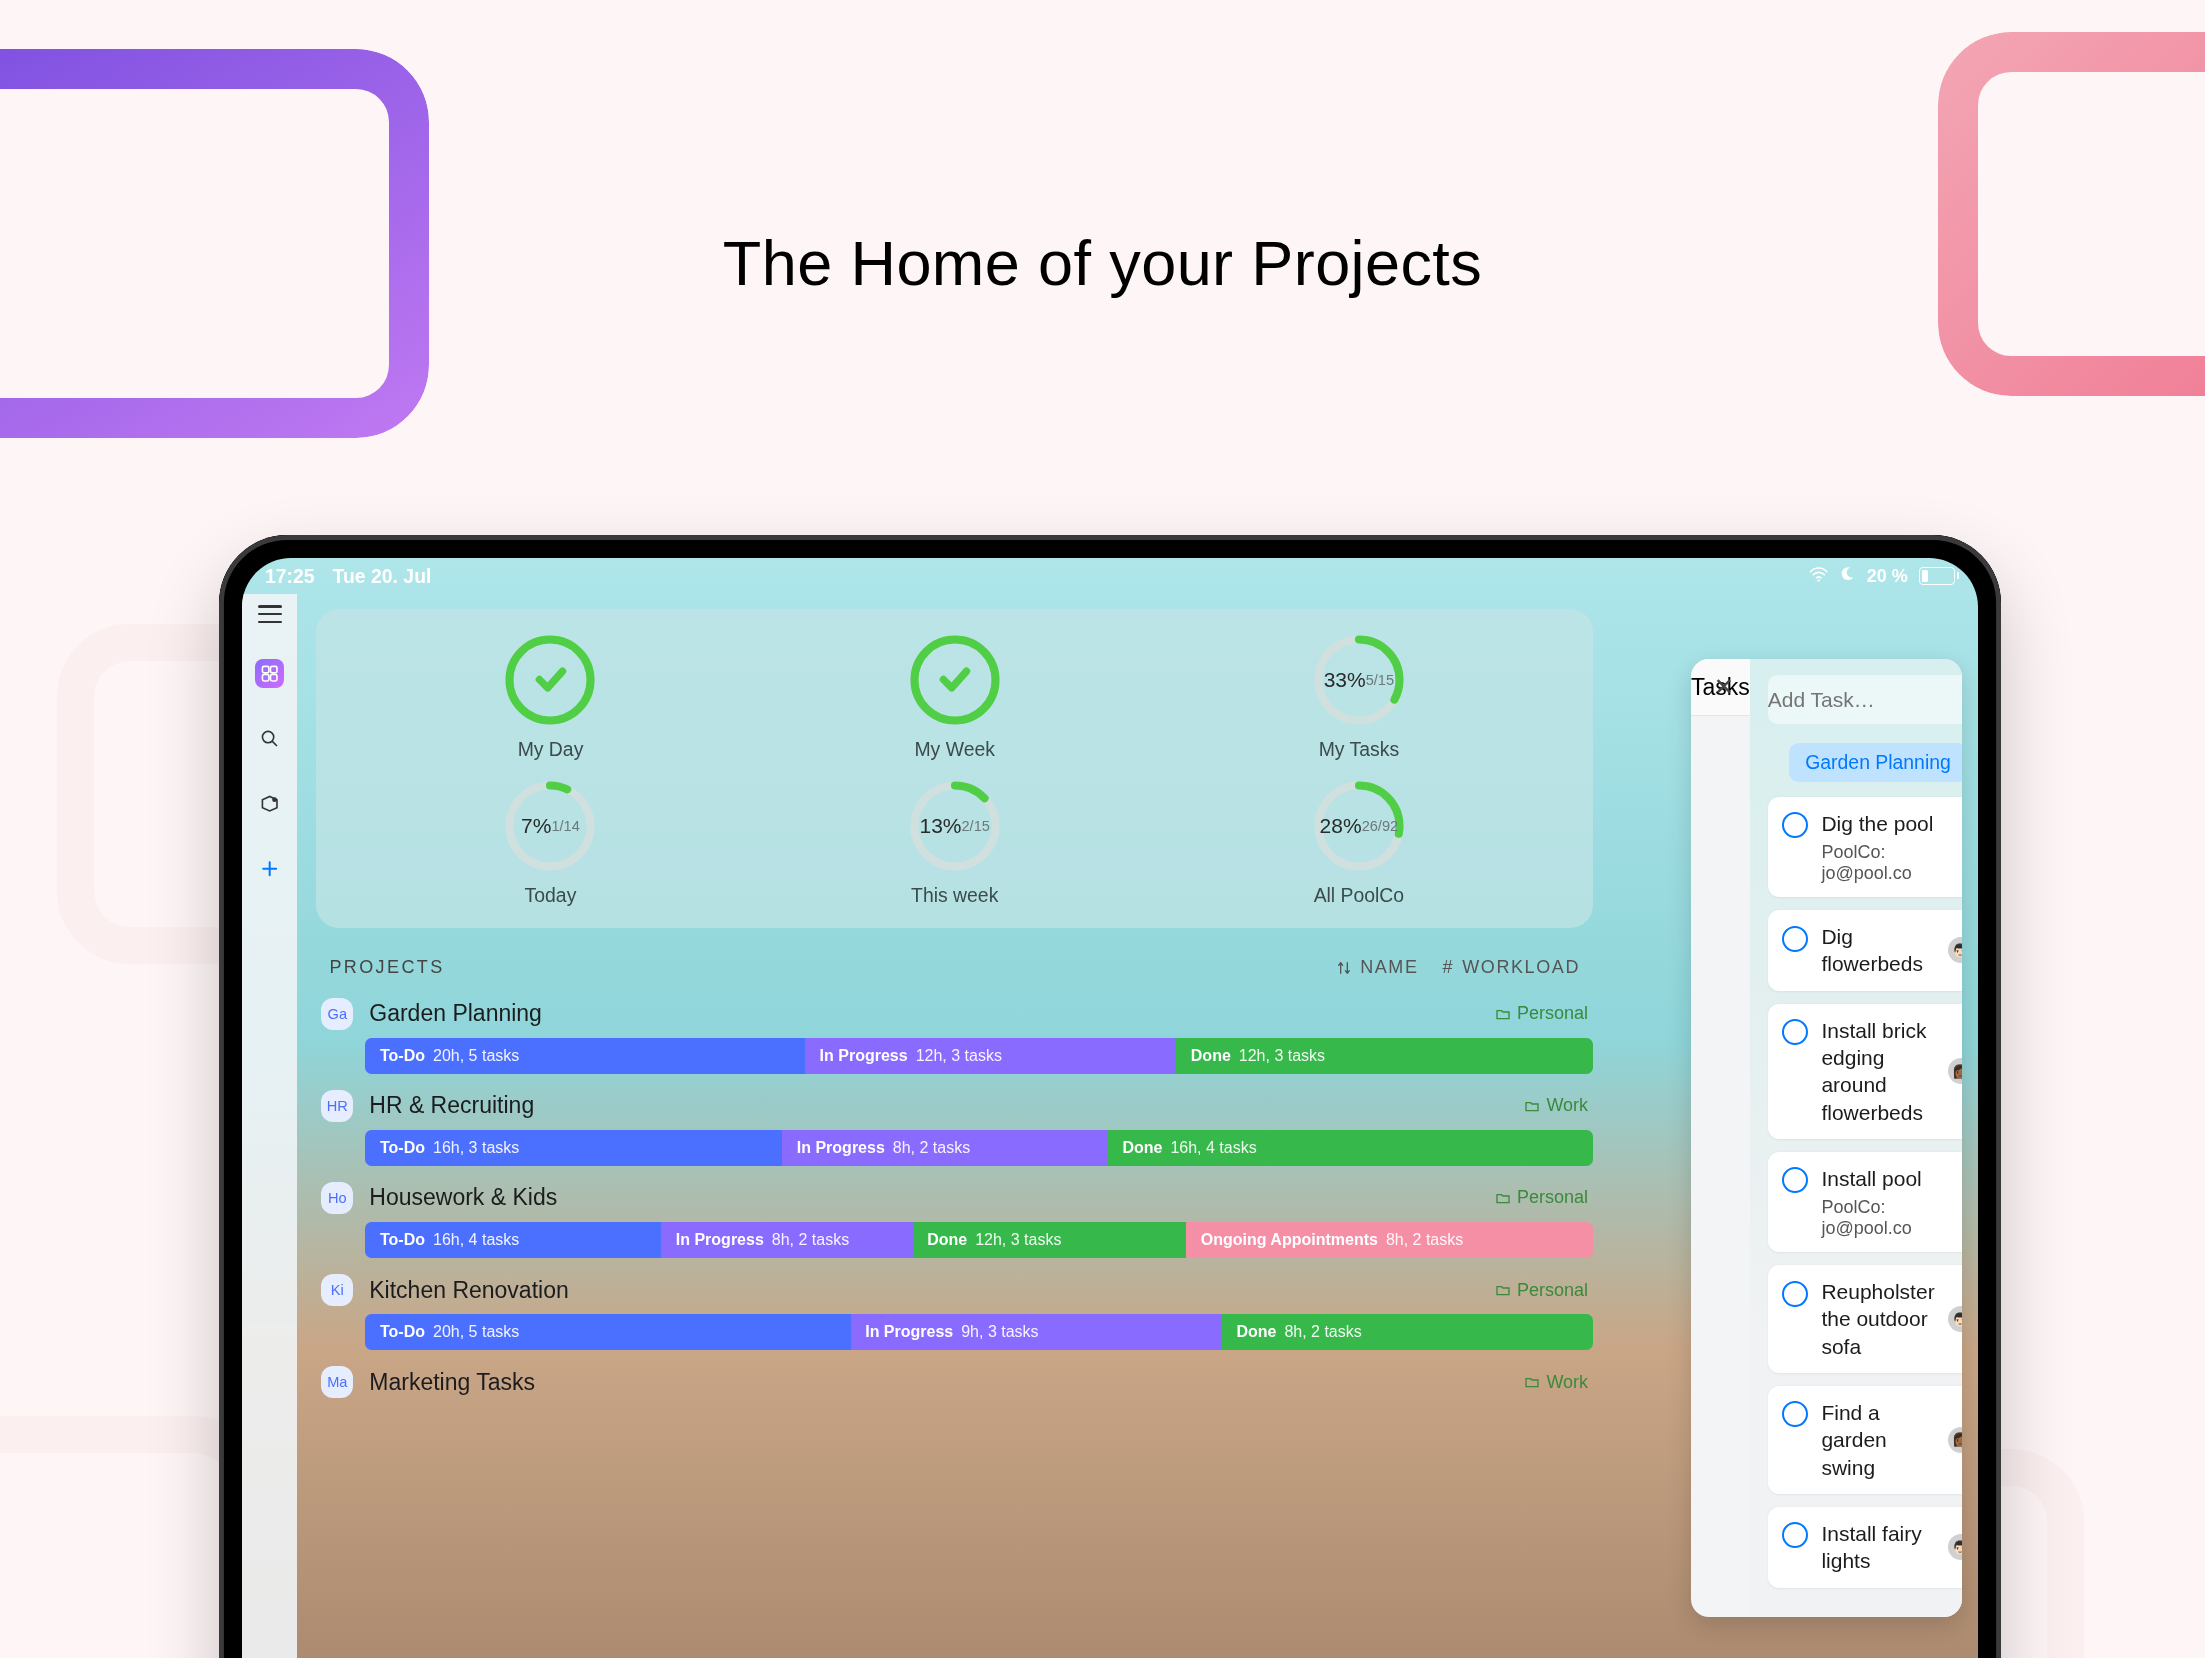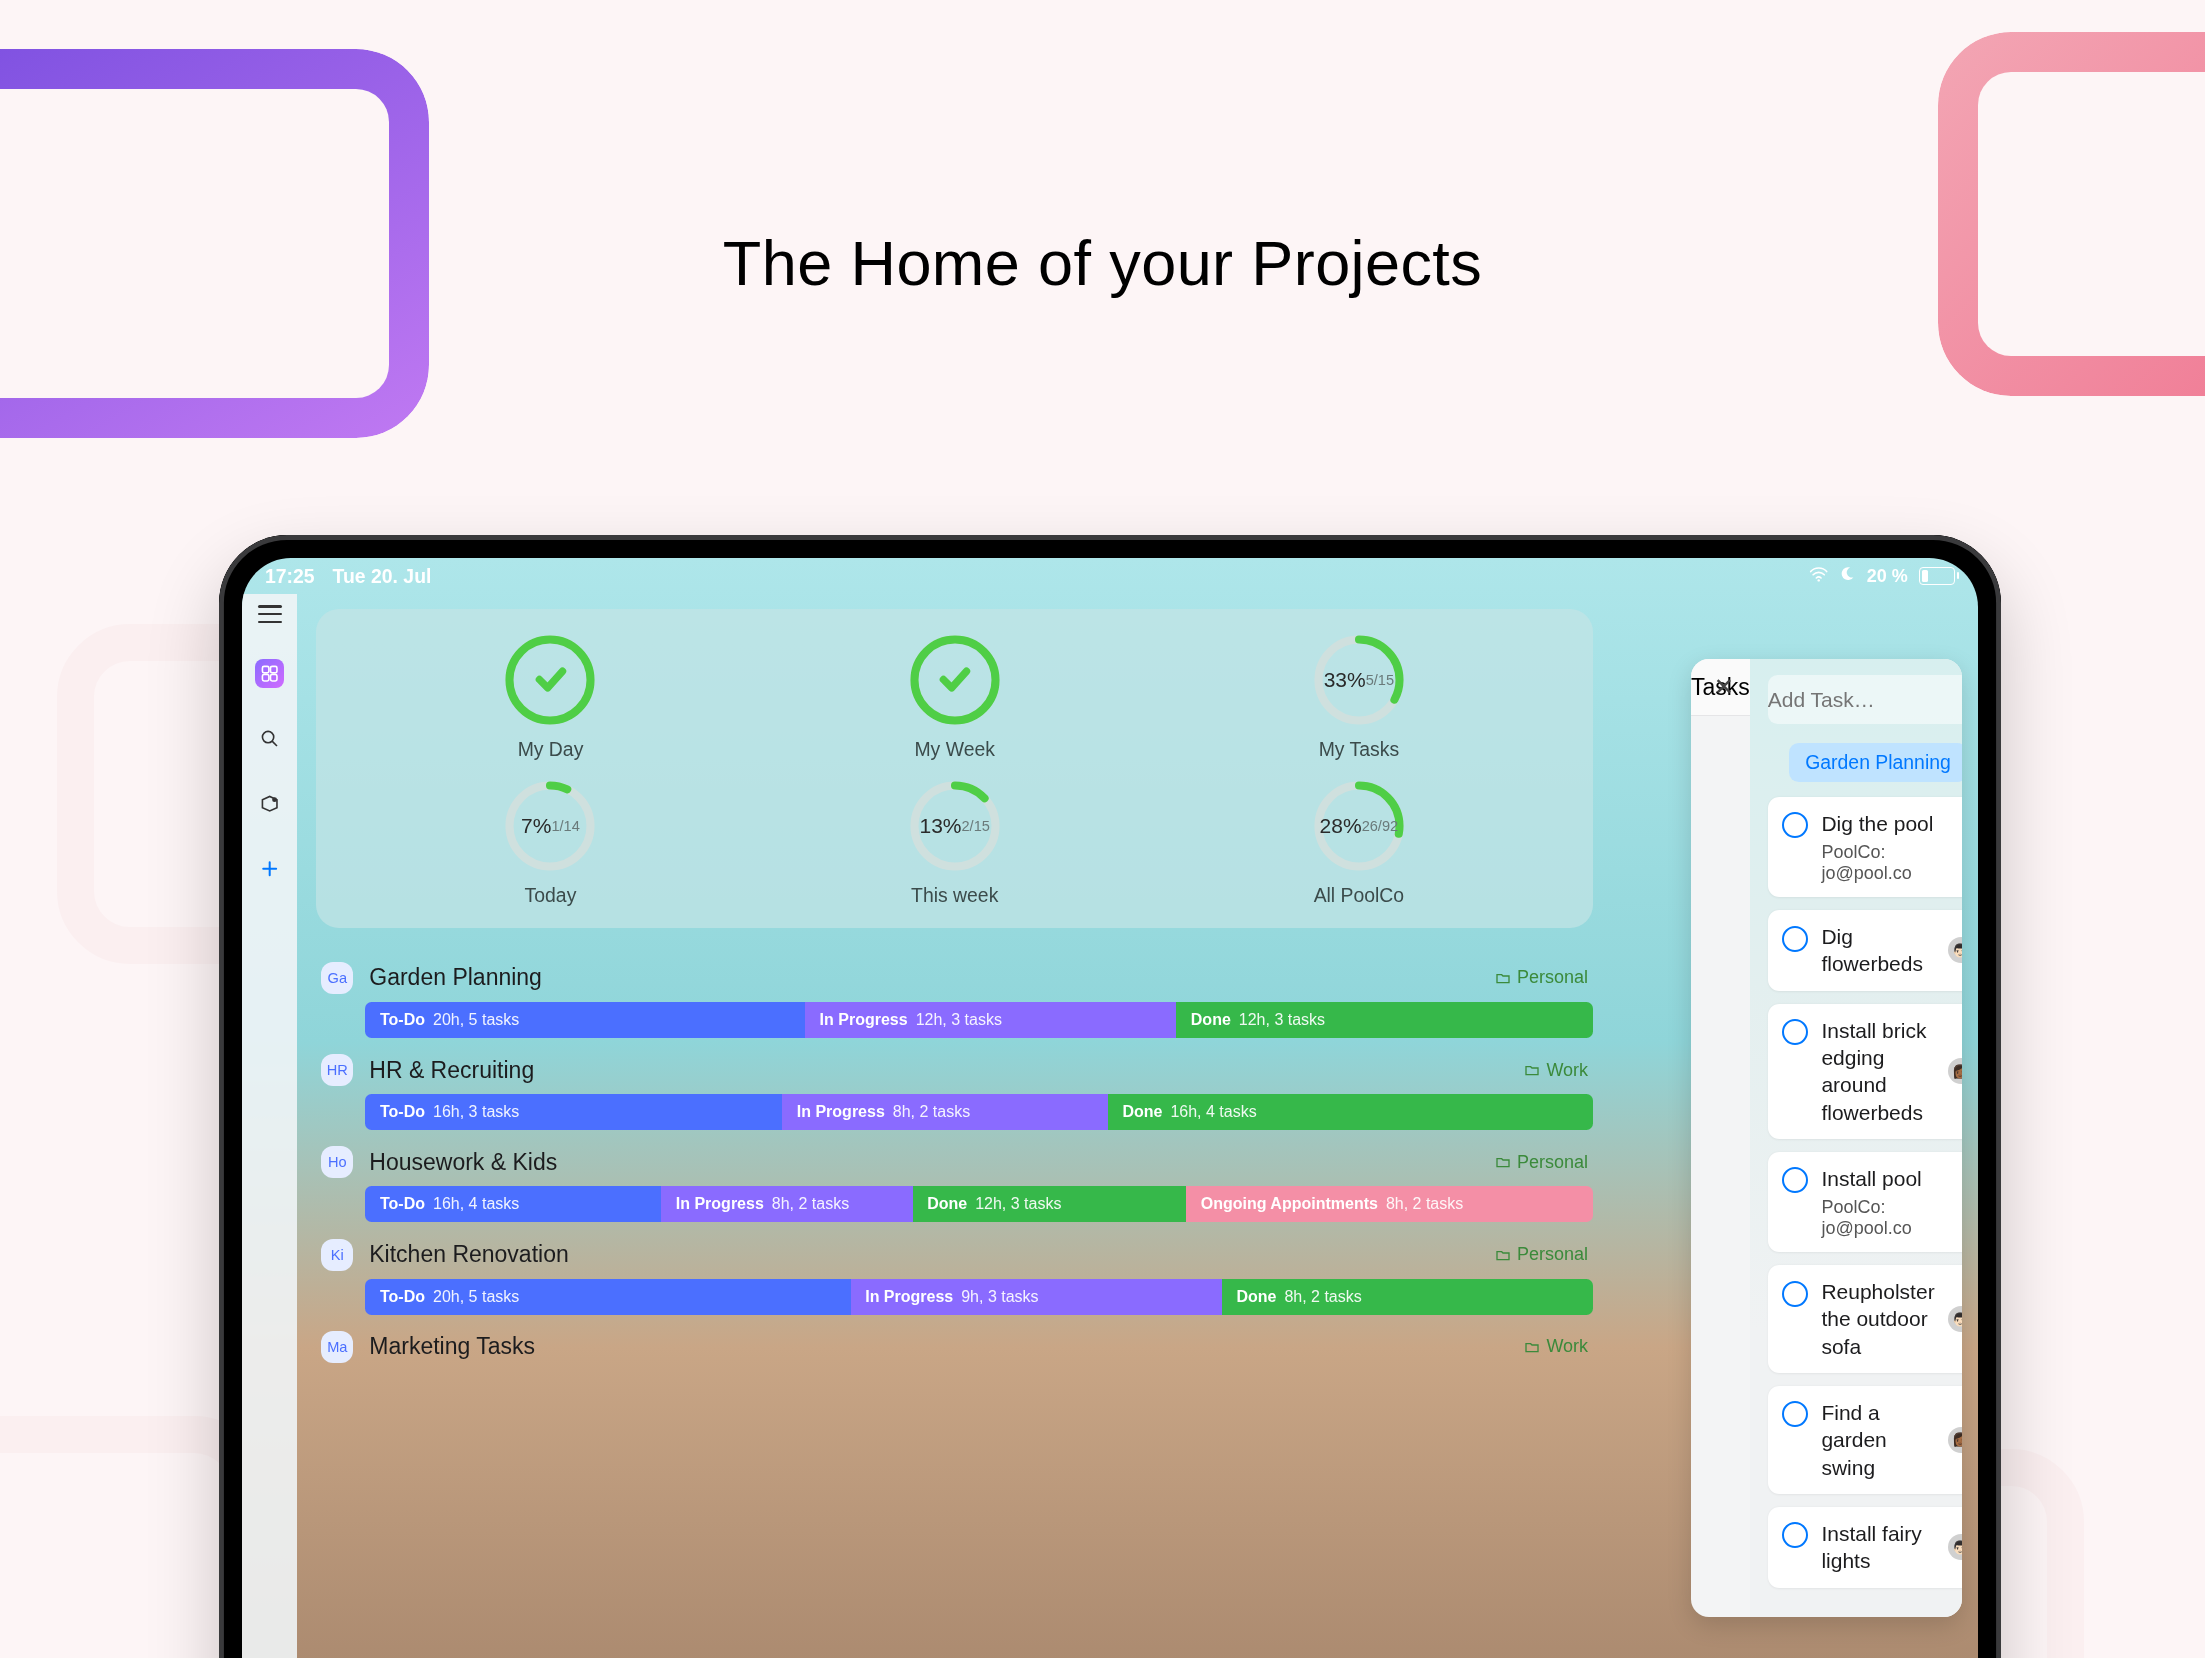--- a/index.html
+++ b/index.html
@@ -328,20 +328,35 @@
                       <div class="pct">28%</div>
                       <div class="frac">26/92</div>
                     </div>
     </div>
     <div class="stat-label">All PoolCo</div>
   </div>
               </div>
           </div>
 
           <div class="projects">
+            <div class="projects-head">
+              <span class="section-title">PROJECTS</span>
+              <div class="sort-controls">
+                <div class="sort">
+                  <svg width="16" height="16" viewBox="0 0 24 24" fill="none" stroke="#555" stroke-width="2">
+                      <path d="M7 4 V20 M7 4 L4 8 M7 4 L10 8 M17 20 V4 M17 20 L14 16 M17 20 L20 16" stroke-linecap="round"></path>
+                    </svg>
+                  <span>NAME</span>
+                </div>
+                <div class="sort">
+                  <span>#</span>
+                  <span>WORKLOAD</span>
+                </div>
+              </div>
+            </div>
             <div id="projects-list">
                 <div class="project">
     <div class="project-row">
       <div class="proj-badge">Ga</div>
       <div class="proj-name">Garden Planning</div>
       <div class="proj-folder">
         <svg viewBox="0 0 24 24">
                         <path d="M3 7 L3 19 L21 19 L21 9 L12 9 L10 7 Z"></path>
                       </svg>
         <span>Personal</span>

